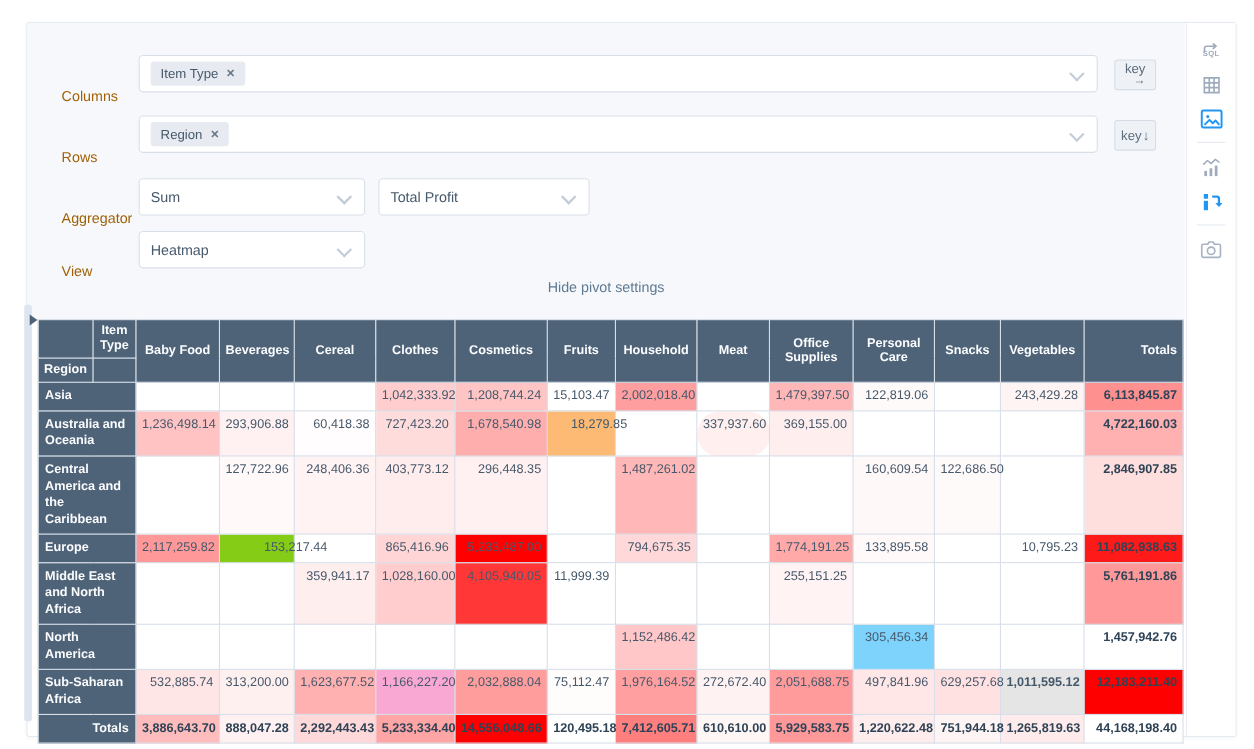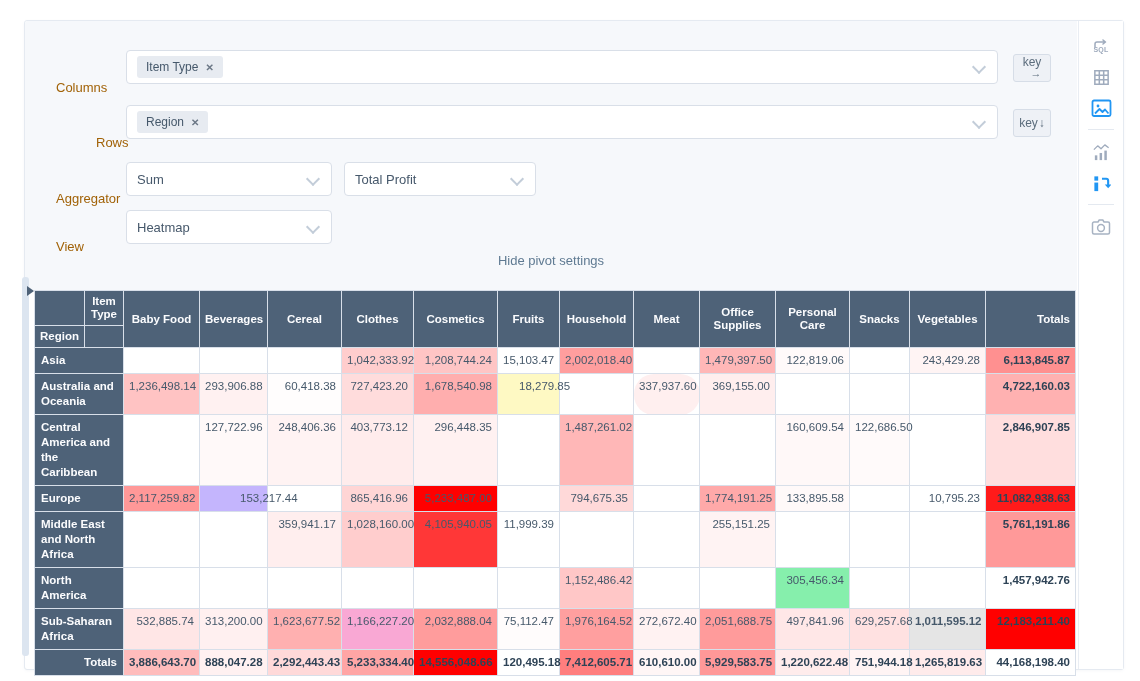--- a/index.html
+++ b/index.html
@@ -64,21 +64,21 @@
           <span>Item Type</span>
           <span class="x">✕</span>
         </span>
         <span class="chevron"></span>
       </div>
       <div class="keybtn" style="left:988px;top:33px;height:28px;">
         <span>key</span>
         <span class="arrow">→</span>
       </div>
 
-      <div class="ctl-label" style="top:114px;margin-left:40px;">Rows</div>
+      <div class="ctl-label" style="top:114px;">Rows</div>
       <div class="select" style="left:101px;top:84px;width:872px;">
         <span class="tag">
           <span>Region</span>
           <span class="x">✕</span>
         </span>
         <span class="chevron"></span>
       </div>
       <div class="keybtn inline" style="left:988px;top:88px;height:28px;">
         <span>key</span>
         <span>↓</span>
@@ -165,21 +165,21 @@
             <td class="val total" style="background: rgb(255, 144, 144);">6,113,845.87</td>
           </tr>
           <tr>
             <th class="rowh" colspan="2">Australia and
 Oceania</th>
             <td class="val" style="background: rgb(255, 195, 195);">1,236,498.14</td>
             <td class="val" style="background: rgb(255, 241, 241);">293,906.88</td>
             <td class="val" style="background: rgb(255, 253, 253);">60,418.38</td>
             <td class="val" style="background: rgb(255, 220, 220);">727,423.20</td>
             <td class="val" style="background: rgb(255, 174, 174);">1,678,540.98</td>
-            <td class="val" style="background: #fef9c3; padding-left: 21px;">18,279.85</td>
+            <td class="val" style="background: #fdba74; padding-left: 21px;">18,279.85</td>
             <td class="val"></td>
             <td class="val" style="background: rgb(255, 239, 239); border-radius: 20px;">337,937.60</td>
             <td class="val" style="background: rgb(255, 238, 238);">369,155.00</td>
             <td class="val"></td>
             <td class="val"></td>
             <td class="val"></td>
             <td class="val total" style="background: rgb(255, 177, 177);">4,722,160.03</td>
           </tr>
           <tr>
             <th class="rowh" colspan="2">Central
@@ -195,21 +195,21 @@
             <td class="val"></td>
             <td class="val"></td>
             <td class="val" style="background: rgb(255, 248, 248);">160,609.54</td>
             <td class="val" style="background: rgb(255, 250, 250);">122,686.50</td>
             <td class="val"></td>
             <td class="val total" style="background: rgb(255, 222, 222);">2,846,907.85</td>
           </tr>
           <tr>
             <th class="rowh" colspan="2">Europe</th>
             <td class="val" style="background: rgb(255, 152, 152);">2,117,259.82</td>
-            <td class="val" style="background: #c4b5fd; padding-left: 40px;">153,217.44</td>
+            <td class="val" style="background: #84cc16; padding-left: 40px;">153,217.44</td>
             <td class="val"></td>
             <td class="val" style="background: rgb(255, 213, 213);">865,416.96</td>
             <td class="val" style="background: rgb(255, 0, 0);">5,233,487.00</td>
             <td class="val"></td>
             <td class="val" style="background: rgb(255, 217, 217);">794,675.35</td>
             <td class="val"></td>
             <td class="val" style="background: rgb(255, 169, 169);">1,774,191.25</td>
             <td class="val" style="background: rgb(255, 249, 249);">133,895.58</td>
             <td class="val"></td>
             <td class="val" style="background: rgb(255, 255, 255);">10,795.23</td>
@@ -238,21 +238,21 @@
 America</th>
             <td class="val"></td>
             <td class="val"></td>
             <td class="val"></td>
             <td class="val"></td>
             <td class="val"></td>
             <td class="val"></td>
             <td class="val" style="background: rgb(255, 199, 199);">1,152,486.42</td>
             <td class="val"></td>
             <td class="val"></td>
-            <td class="val" style="background: #86efac;">305,456.34</td>
+            <td class="val" style="background: #7dd3fc;">305,456.34</td>
             <td class="val"></td>
             <td class="val"></td>
             <td class="val total" style="background: rgb(255, 255, 255);">1,457,942.76</td>
           </tr>
           <tr>
             <th class="rowh" colspan="2">Sub-Saharan
 Africa</th>
             <td class="val" style="background: rgb(255, 230, 230);">532,885.74</td>
             <td class="val" style="background: rgb(255, 240, 240);">313,200.00</td>
             <td class="val" style="background: rgb(255, 176, 176);">1,623,677.52</td>

